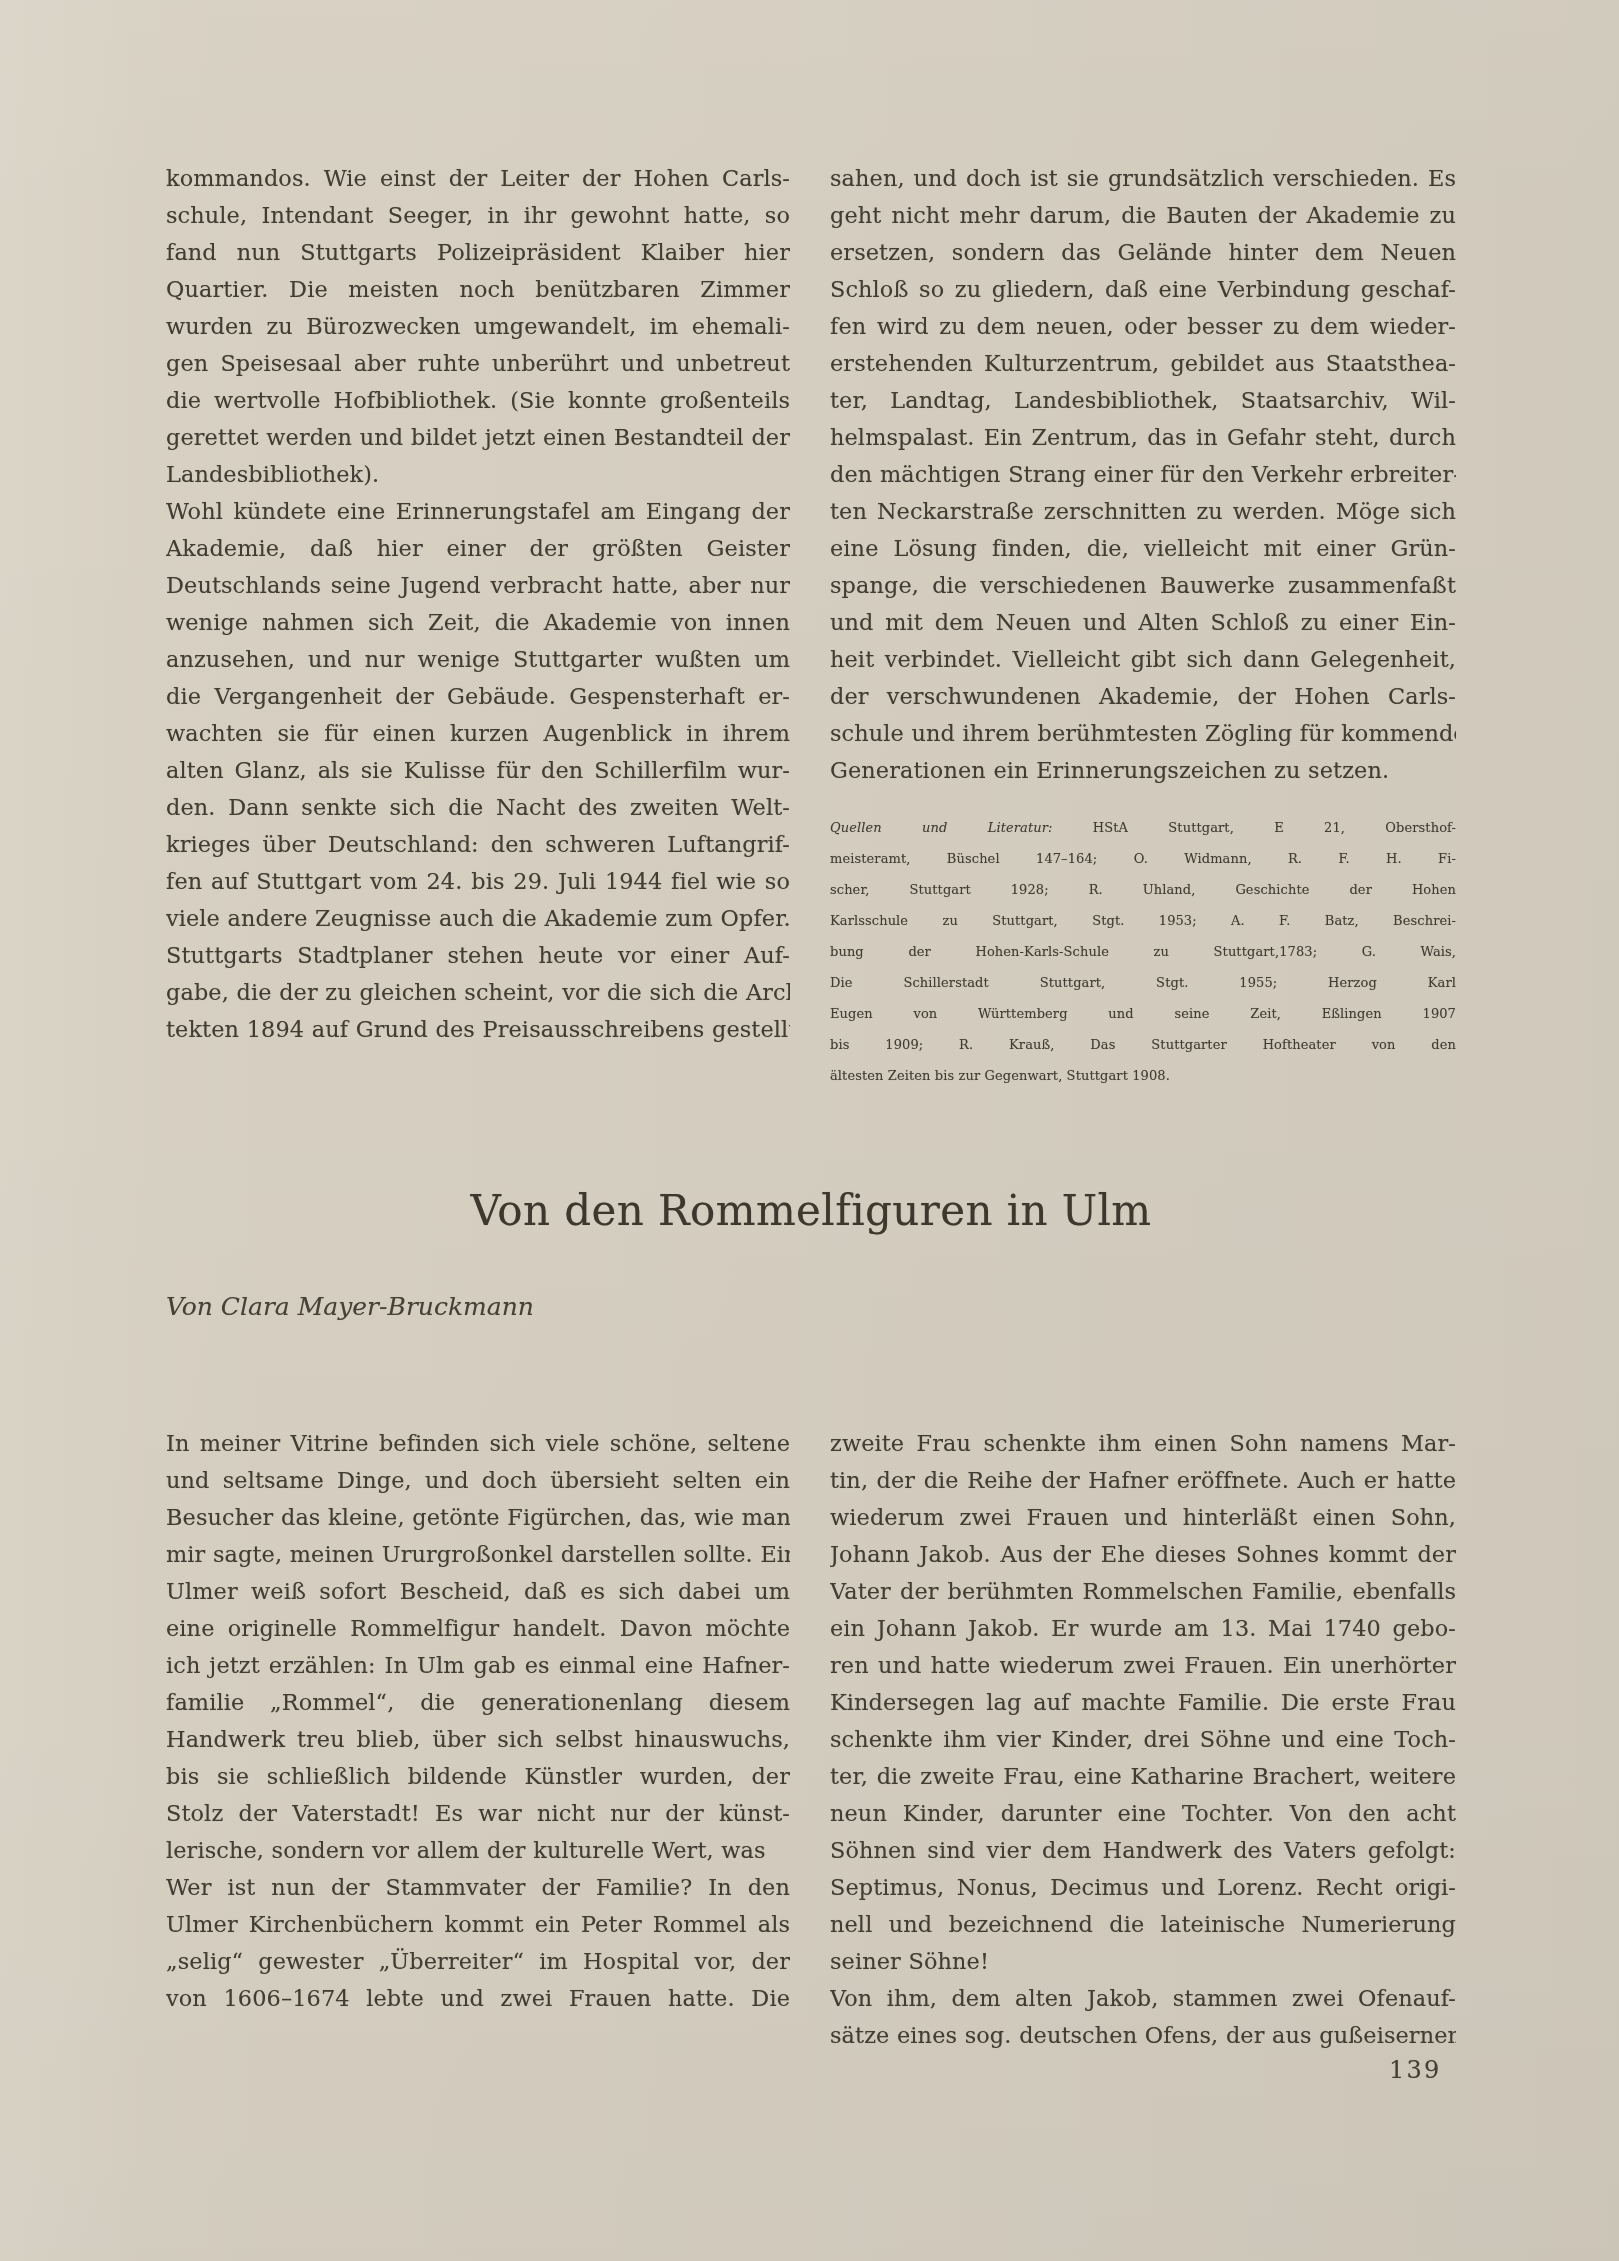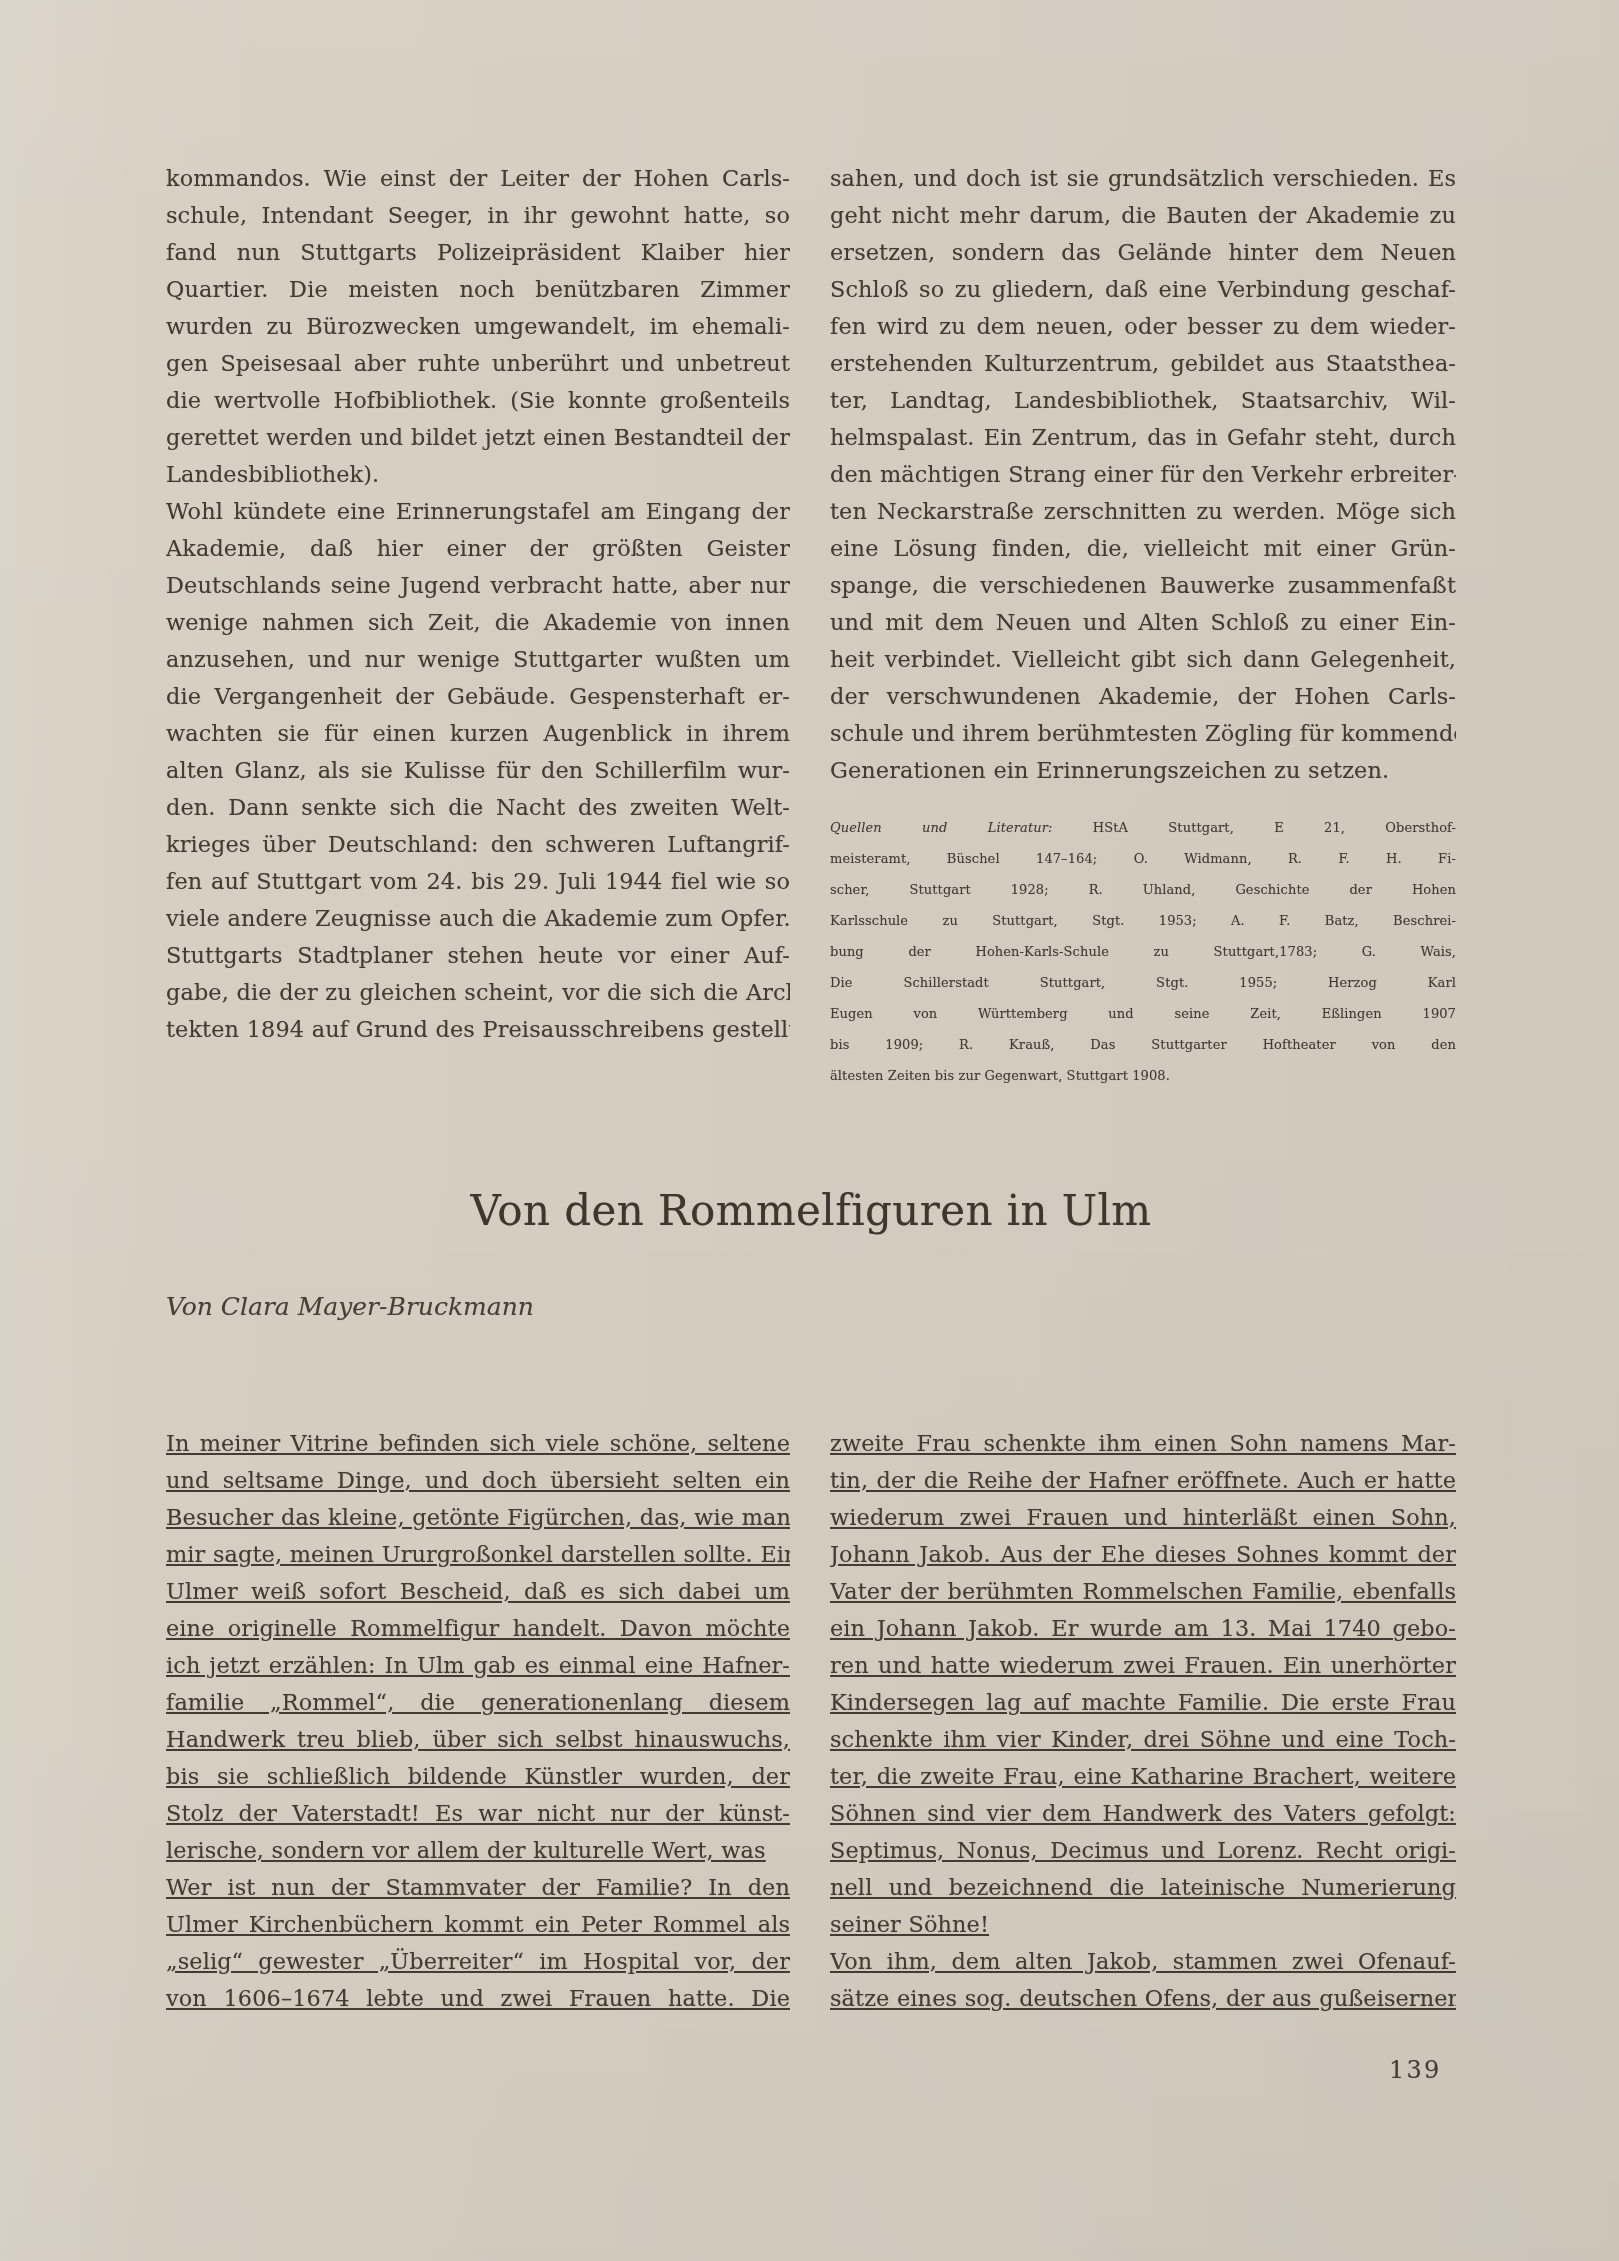--- a/index.html
+++ b/index.html
@@ -23,21 +23,21 @@
     overflow: hidden;
   }
   .cols {
     position: absolute;
     left: 166px;
     display: flex;
     gap: 40px;
     justify-content: space-between;
   }
   .cols-top { top: 160px; }
-  .cols-bottom { top: 1425px; text-decoration: underline; }
+  .cols-bottom { top: 1425px; }
   .col { display: block; }
   .col-left  { width: 624px; }
   .col-right { width: 626px; }
   .bodytext {
     font-size: 22.4px;
     line-height: 37px;
     letter-spacing: 0.1px;
     word-spacing: 0.4px;
     text-shadow: 0 0 0.7px rgba(66,60,51,0.35);
   }
@@ -215,20 +215,21 @@
           <div class="line">zweite Frau schenkte ihm einen Sohn namens Mar-</div>
           <div class="line">tin, der die Reihe der Hafner eröffnete. Auch er hatte</div>
           <div class="line">wiederum zwei Frauen und hinterläßt einen Sohn,</div>
           <div class="line">Johann Jakob. Aus der Ehe dieses Sohnes kommt der</div>
           <div class="line">Vater der berühmten Rommelschen Familie, ebenfalls</div>
           <div class="line">ein Johann Jakob. Er wurde am 13. Mai 1740 gebo-</div>
           <div class="line">ren und hatte wiederum zwei Frauen. Ein unerhörter</div>
           <div class="line">Kindersegen lag auf machte Familie. Die erste Frau</div>
           <div class="line">schenkte ihm vier Kinder, drei Söhne und eine Toch-</div>
           <div class="line">ter, die zweite Frau, eine Katharine Brachert, weitere</div>
+          <div class="line">neun Kinder, darunter eine Tochter. Von den acht</div>
           <div class="line">Söhnen sind vier dem Handwerk des Vaters gefolgt:</div>
           <div class="line">Septimus, Nonus, Decimus und Lorenz. Recht origi-</div>
           <div class="line">nell und bezeichnend die lateinische Numerierung</div>
           <div class="line">seiner Söhne!</div>
         </div>
       <div class="para cont">
           <div class="line">Von ihm, dem alten Jakob, stammen zwei Ofenauf-</div>
           <div class="line">sätze eines sog. deutschen Ofens, der aus gußeisernem</div>
         </div>
     </div>

